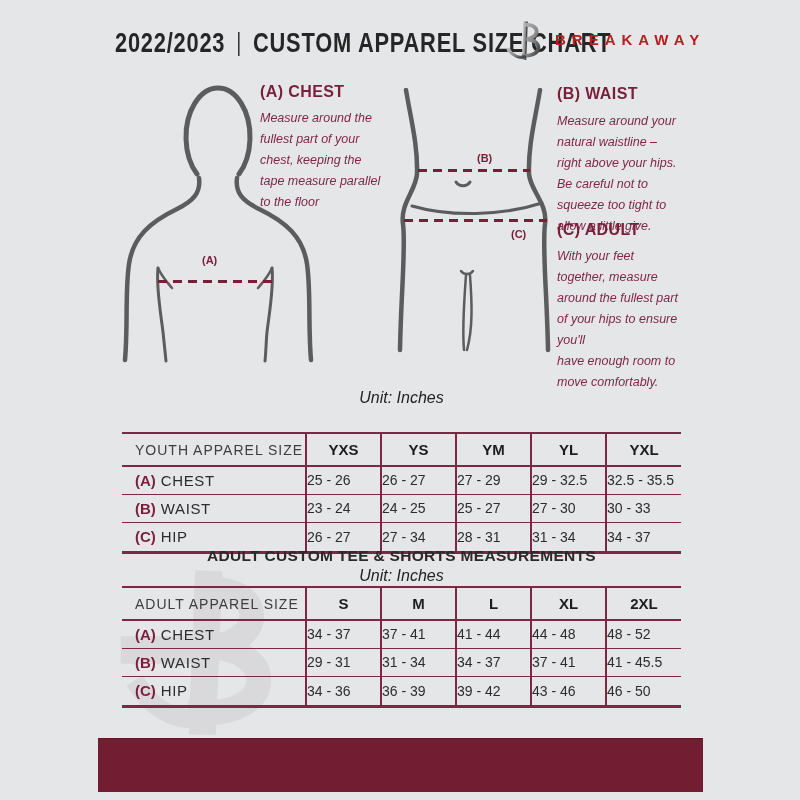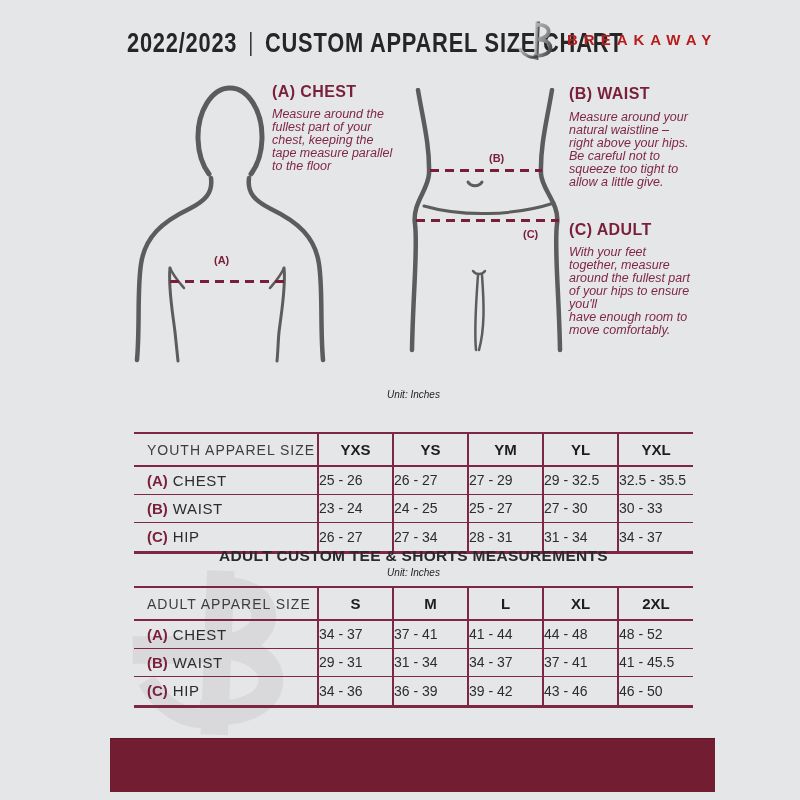--- a/index.html
+++ b/index.html
@@ -2,50 +2,50 @@
 <html><head>
 <meta charset="utf-8">
 <style>
   html,body{margin:0;padding:0;}
   body{
     width:800px;height:800px;position:relative;overflow:hidden;
     background:#e5e6e8;
     font-family:"Liberation Sans",sans-serif;
     -webkit-font-smoothing:antialiased;
   }
-  .page{position:absolute;left:100px;top:0;width:627px;height:800px;}
+  .page{position:absolute;left:88px;top:0;width:627px;height:800px;}
   .abs{position:absolute;}
 
   
   .hdr-row{
     left:27px;top:27px;display:flex;align-items:center;white-space:nowrap;
     transform:scaleX(0.78);transform-origin:left top;
     font-weight:bold;font-size:28px;letter-spacing:1px;color:#262626;
   }
   .hdr-divider{font-weight:normal;font-size:25px;color:#3a3a3a;margin:0 14px 2px 14px;}
   .brand-name{
     left:467px;top:31px;font-weight:bold;font-size:15px;letter-spacing:6px;color:#b91c1c;
   }
 
   
   .instr-head{font-weight:bold;font-size:16px;letter-spacing:.4px;color:#7a1f3a;}
   .instr-body{
-    font-style:italic;font-size:12.5px;line-height:13px;color:#7f2746;
+    font-style:italic;font-size:12.5px;line-height:21px;color:#7f2746;
     white-space:pre-line;width:170px;
   }
   .fig-label{font-weight:bold;font-size:11px;color:#7a1d37;}
   .dash{
     height:3px;
     background:repeating-linear-gradient(90deg,#7a1d37 0 9px,transparent 9px 15px);
   }
   .figure{stroke:#5c5c5c;fill:none;stroke-linecap:round;stroke-linejoin:round;}
 
   
   .tbl-title{left:0;width:627px;text-align:center;font-weight:bold;font-size:15.5px;letter-spacing:.3px;color:#2a2a2a;}
-  .tbl-unit{left:0;width:627px;text-align:center;font-style:italic;font-size:10px;color:#232323;}
+  .tbl-unit{left:0;width:627px;text-align:center;font-style:italic;font-size:16px;color:#232323;}
   table.size{
     width:559px;border-collapse:collapse;table-layout:fixed;
     border-top:2px solid #7d2743;border-bottom:3px solid #7d2743;
   }
   table.size td{border-bottom:1px solid #7d2743;}
   table.size tr:last-child td{border-bottom:none;}
   table.size tr.hd td{border-bottom:2px solid #7d2743;}
   table.size td + td{border-left:2px solid #7d2743;}
   table.size td{padding:0;vertical-align:middle;}
   .rowhead{font-size:14px;letter-spacing:1px;color:#3d3d3d;padding-left:13px !important;text-align:left;}

